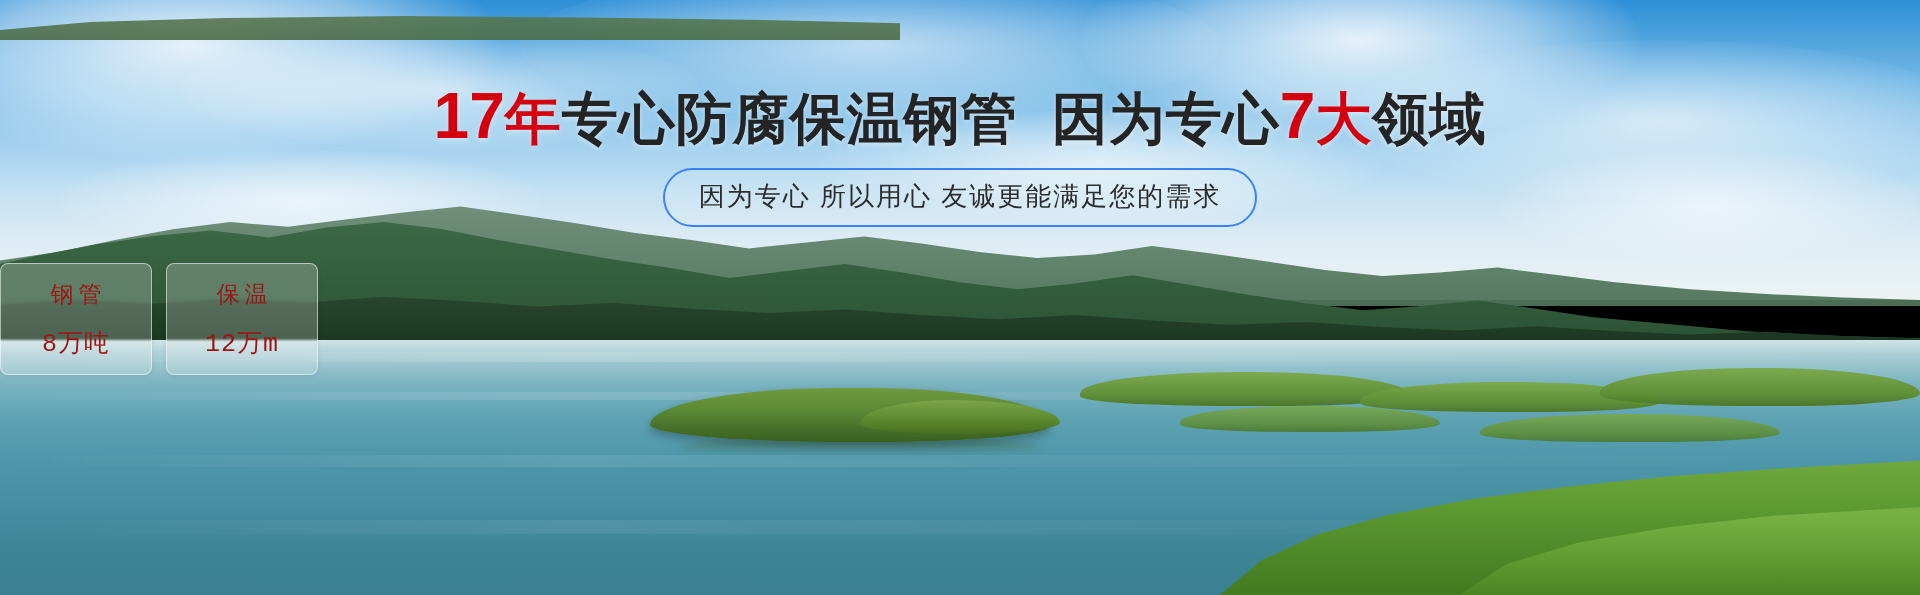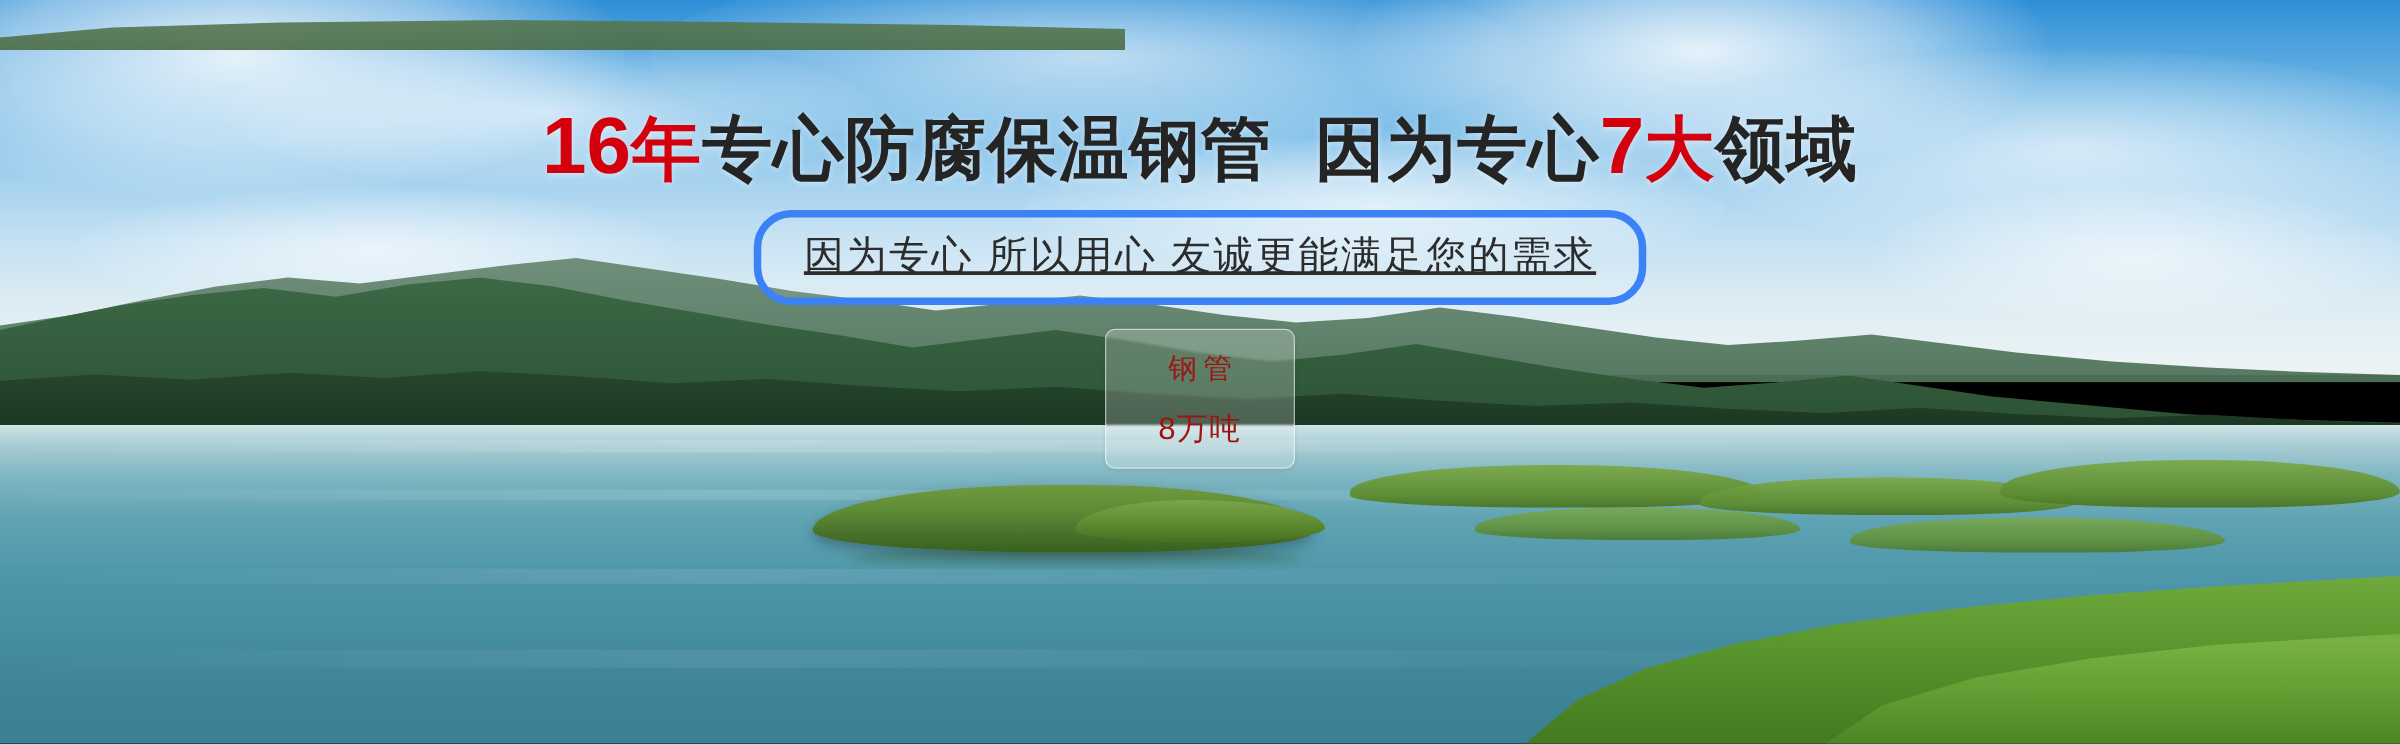--- a/index.html
+++ b/index.html
@@ -210,39 +210,37 @@
 
   #subtitle-wrap {
     position: absolute;
     top: 168px;
     left: 0;
     width: 100%;
     display: flex;
     justify-content: center;
   }
   #subtitle-pill {
-    border: 6px solid #3b82f6;
+    border: 2px solid #3b82f6;
     border-radius: 30px;
     padding: 9px 34px 11px;
-    font-size: 32px;
+    font-size: 26px;
     letter-spacing: 2px;
     color: #2c2c2c;
     background: rgba(255,255,255,0.10);
     white-space: nowrap;
-    text-decoration: underline;
   }
 
   
   #cards {
     position: absolute;
     top: 263px;
     left: 0;
     width: 100%;
     display: flex;
-    justify-content: center;
     gap: 14px;
   }
   .card {
     width: 150px;
     height: 110px;
     border-radius: 8px;
     border: 1px solid rgba(255,255,255,.55);
     background: rgba(255,255,255,.22);
     backdrop-filter: blur(1px);
     display: flex;
@@ -257,21 +255,21 @@
     color: #9e1414;
     letter-spacing: 5px;
     text-indent: 5px;
     font-weight: 400;
     font-family: "Liberation Serif", "DejaVu Serif", serif;
   }
   .card-value {
     font-size: 25px;
     color: #9e1414;
     letter-spacing: 1px;
-    font-family: Liberation Sans, sans-serif;
+    font-family: Liberation Mono, monospace;
     white-space: nowrap;
   }
   .card-value sup {
     font-size: 15px;
     vertical-align: super;
   }
 </style>
 </head>
 <body>
 
@@ -309,31 +307,35 @@
   <div id="island-reflect"></div>
   <div id="island"></div>
   <div id="island2"></div>
 
   <div id="grass"></div>
   <div id="grass2"></div>
 
   <div id="content">
 
     <div id="headline">
-      <span class="red num">16</span><span class="red">年</span><span>专心防腐保温钢管</span><span class="gap"></span><span>因为专心</span><span class="red num">7</span><span class="red">大</span><span>领域</span>
+      <span class="red num">17</span><span class="red">年</span><span>专心防腐保温钢管</span><span class="gap"></span><span>因为专心</span><span class="red num">7</span><span class="red">大</span><span>领域</span>
     </div>
 
     <div id="subtitle-wrap">
       <div id="subtitle-pill">因为专心 所以用心  友诚更能满足您的需求</div>
     </div>
 
     <div id="cards">
 
       <div class="card">
         <div class="card-label">钢管</div>
         <div class="card-value"><span>8万吨</span></div>
       </div>
 
 
+      <div class="card">
+        <div class="card-label">保温</div>
+        <div class="card-value"><span>12万m</span></div>
+      </div>
 
     </div>
   </div>
 </div>
 
 </body></html>

